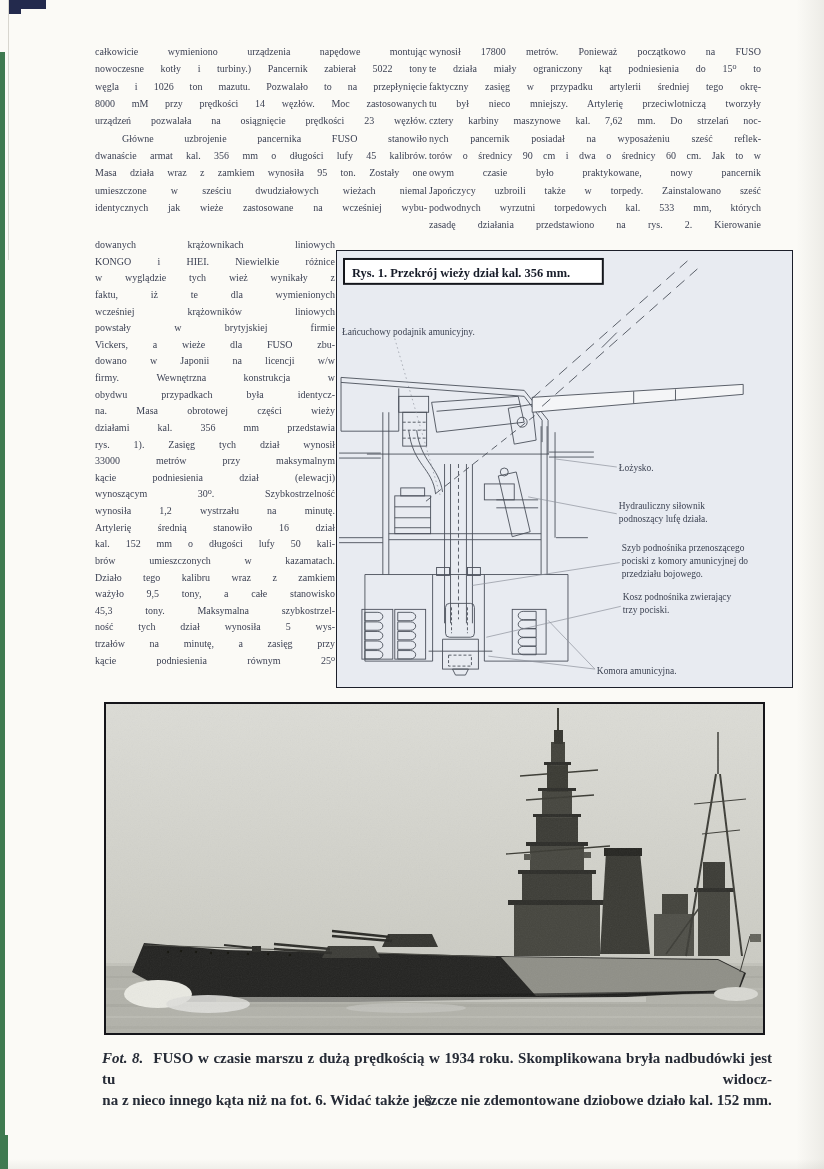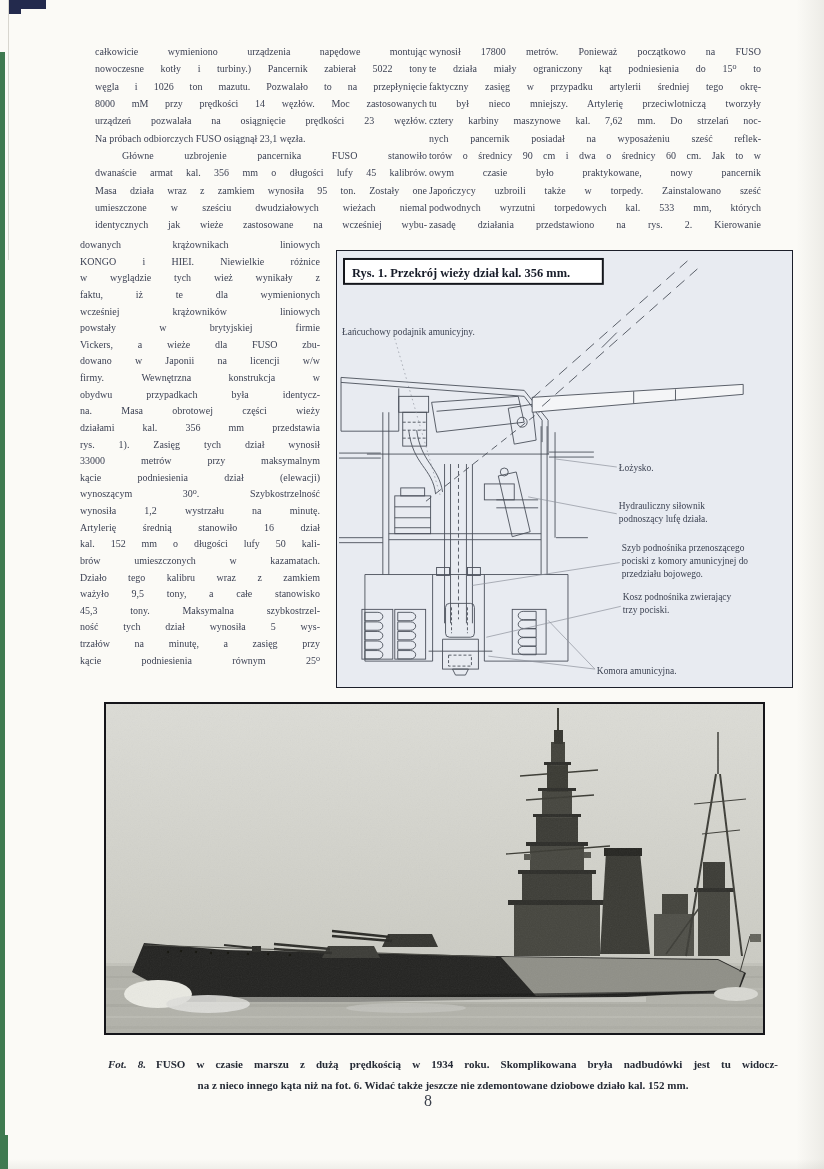--- a/index.html
+++ b/index.html
@@ -18,43 +18,43 @@
   .corner-navy:before{content:"";position:absolute;left:0;top:0;width:13px;height:14px;background:var(--corner_navy)}
   .edge-line{position:absolute;left:8px;top:0;width:1px;height:260px;background:#d8d6cf}
   .shadow-right{position:absolute;right:0;top:0;bottom:0;width:28px;
        background:linear-gradient(to right,rgba(0,0,0,0),rgba(110,110,95,0.10))}
   .shadow-bottom{position:absolute;left:0;right:0;bottom:0;height:10px;
        background:linear-gradient(to bottom,rgba(0,0,0,0),rgba(110,110,95,0.08))}
 
   .col{position:absolute;font-size:10px;color:var(--ink)}
   .left-top{left:95px;top:43px;width:332px}
   .right-top{left:429px;top:43px;width:332px}
-  .narrow{left:80px;top:237px;width:240px}
+  .narrow{left:95px;top:237px;width:240px}
   .tl{line-height:17.35px;text-align:justify;text-align-last:justify;overflow:hidden}
   .narrow .tl{line-height:16.62px}
   .tl.ragged{text-align-last:left}
   .tl.indent{text-indent:27px}
 
   .fig1{position:absolute;left:336px;top:250px;width:457px;height:438px;margin:0;
         background:var(--fig_bg);border:1.6px solid #1c1f2a;box-sizing:border-box}
   .fig1 svg{display:block;width:100%;height:100%}
   .figln{stroke:var(--fig_line)}
   .figlead{stroke:#8d929c;stroke-width:.7;fill:none}
   .figtitlebox{fill:#ffffff;stroke:#14161c;stroke-width:2}
   .figtitle{font-family:"Liberation Serif","DejaVu Serif",serif;font-weight:bold;
             font-size:12.5px;fill:#161b28}
   .figlab{font-family:"Liberation Serif","DejaVu Serif",serif;font-size:9.5px;fill:var(--fig_label)}
 
   .photo{position:absolute;left:104px;top:702px;width:657px;height:329px;margin:0;
          border:2px solid #15151a;box-sizing:content-box;background:var(--photo_sky)}
   .photo svg{display:block;width:657px;height:329px} .sea{fill:var(--photo_sea)}
   .hullD{fill:var(--photo_hull_dark)} .hullL{fill:var(--photo_hull_light)} .sup{fill:var(--photo_super)}
 
-  .caption{position:absolute;left:94px;top:1040px;width:670px;margin:14px;
-           font-size:11px;font-weight:bold;color:var(--ink_dark);line-height:21px}
+  .caption{position:absolute;left:94px;top:1040px;width:670px;margin:8px;
+           font-size:15px;font-weight:bold;color:var(--ink_dark);line-height:21px}
   .cap-line1{display:block;text-align:justify;text-align-last:justify}
   .cap-line1 i{font-style:italic;margin-right:10px}
   .cap-line2{display:block;text-align:center}
   .pageno{position:absolute;left:95px;top:1092px;width:666px;text-align:center;
           font-size:16px;color:#3a3f4a}
 </style>
 </head>
 <body>
 
 <div class="page">
@@ -63,21 +63,20 @@
   <div class="edge-line"></div>
   <div class="shadow-right"></div>
   <div class="shadow-bottom"></div>
 
   <div class="col left-top">
       <div class="tl">całkowicie wymieniono urządzenia napędowe montując</div>
       <div class="tl">nowoczesne kotły i turbiny.) Pancernik zabierał 5022 tony</div>
       <div class="tl">węgla i 1026 ton mazutu. Pozwalało to na przepłynięcie</div>
       <div class="tl">8000 mM przy prędkości 14 węzłów. Moc zastosowanych</div>
       <div class="tl">urządzeń pozwalała na osiągnięcie prędkości 23 węzłów.</div>
-      <div class="tl ragged">Na próbach odbiorczych FUSO osiągnął 23,1 węzła.</div>
       <div class="tl indent">Główne uzbrojenie pancernika FUSO stanowiło</div>
       <div class="tl">dwanaście armat kal. 356 mm o długości lufy 45 kalibrów.</div>
       <div class="tl">Masa działa wraz z zamkiem wynosiła 95 ton. Zostały one</div>
       <div class="tl">umieszczone w sześciu dwudziałowych wieżach niemal</div>
       <div class="tl">identycznych jak wieże zastosowane na wcześniej wybu-</div>
     </div>
   <div class="col right-top">
       <div class="tl">wynosił 17800 metrów. Ponieważ początkowo na FUSO</div>
       <div class="tl">te działa miały ograniczony kąt podniesienia do 15⁰ to</div>
       <div class="tl">faktyczny zasięg w przypadku artylerii średniej tego okrę-</div>

